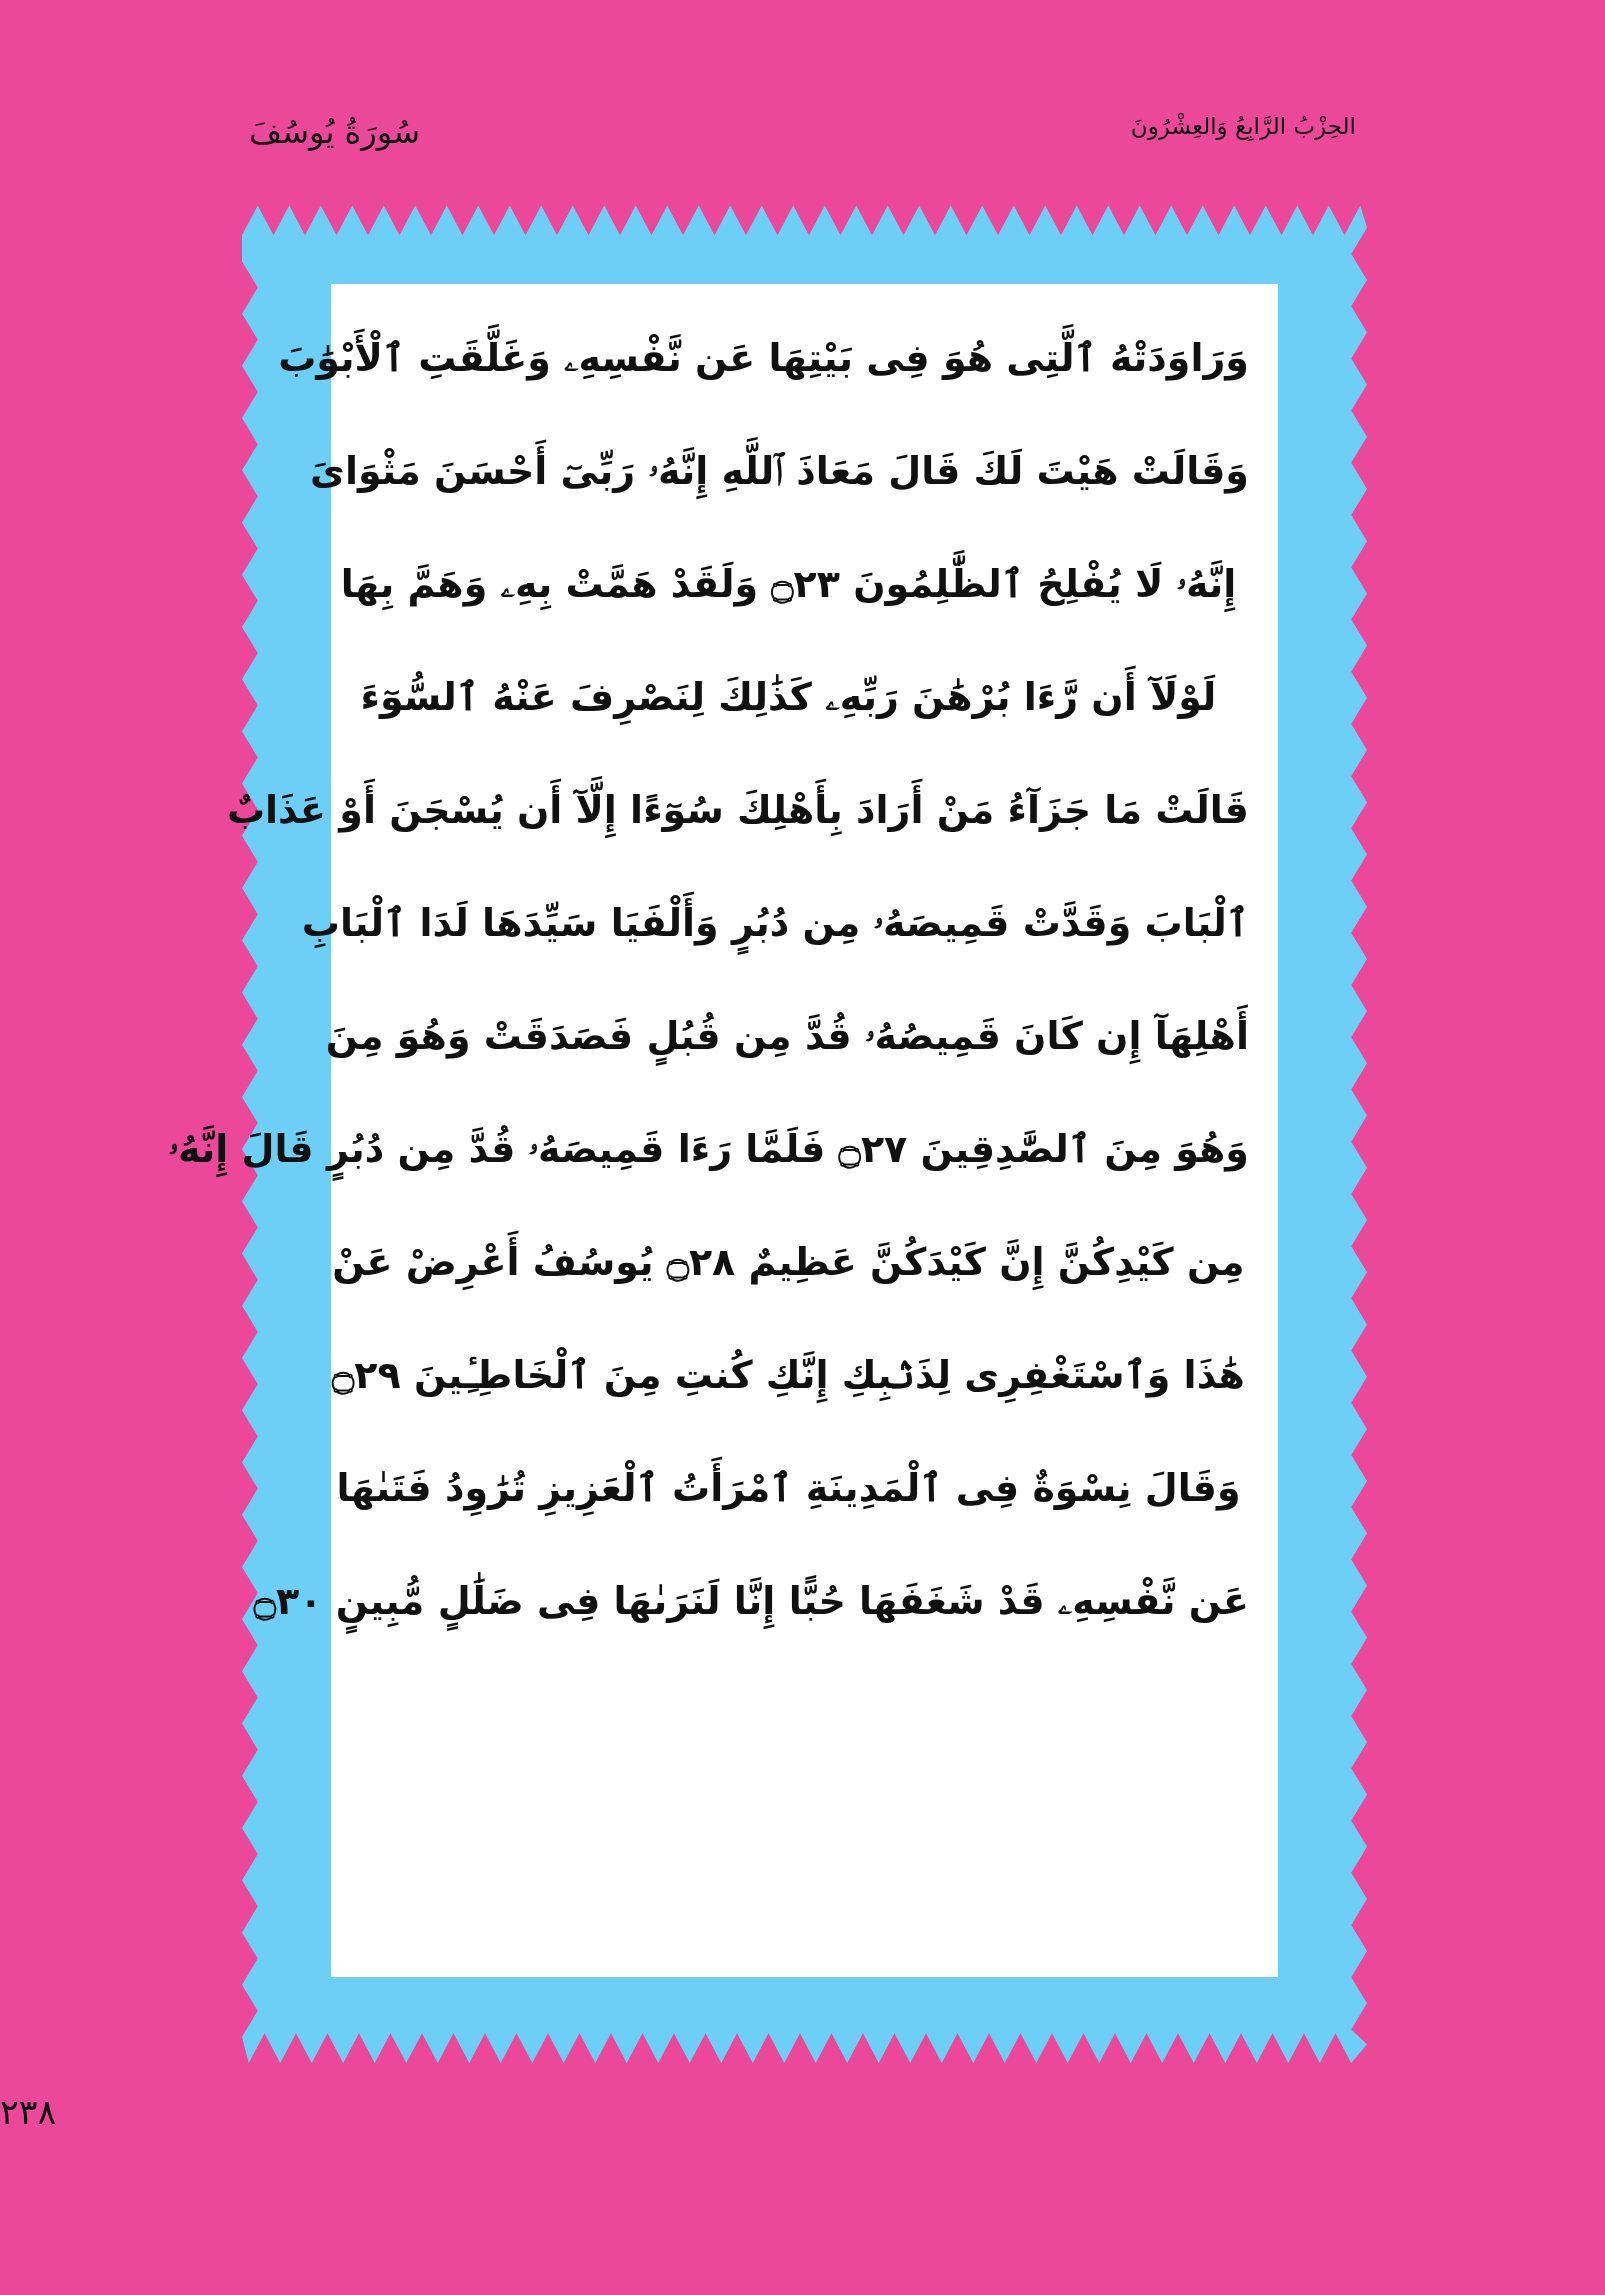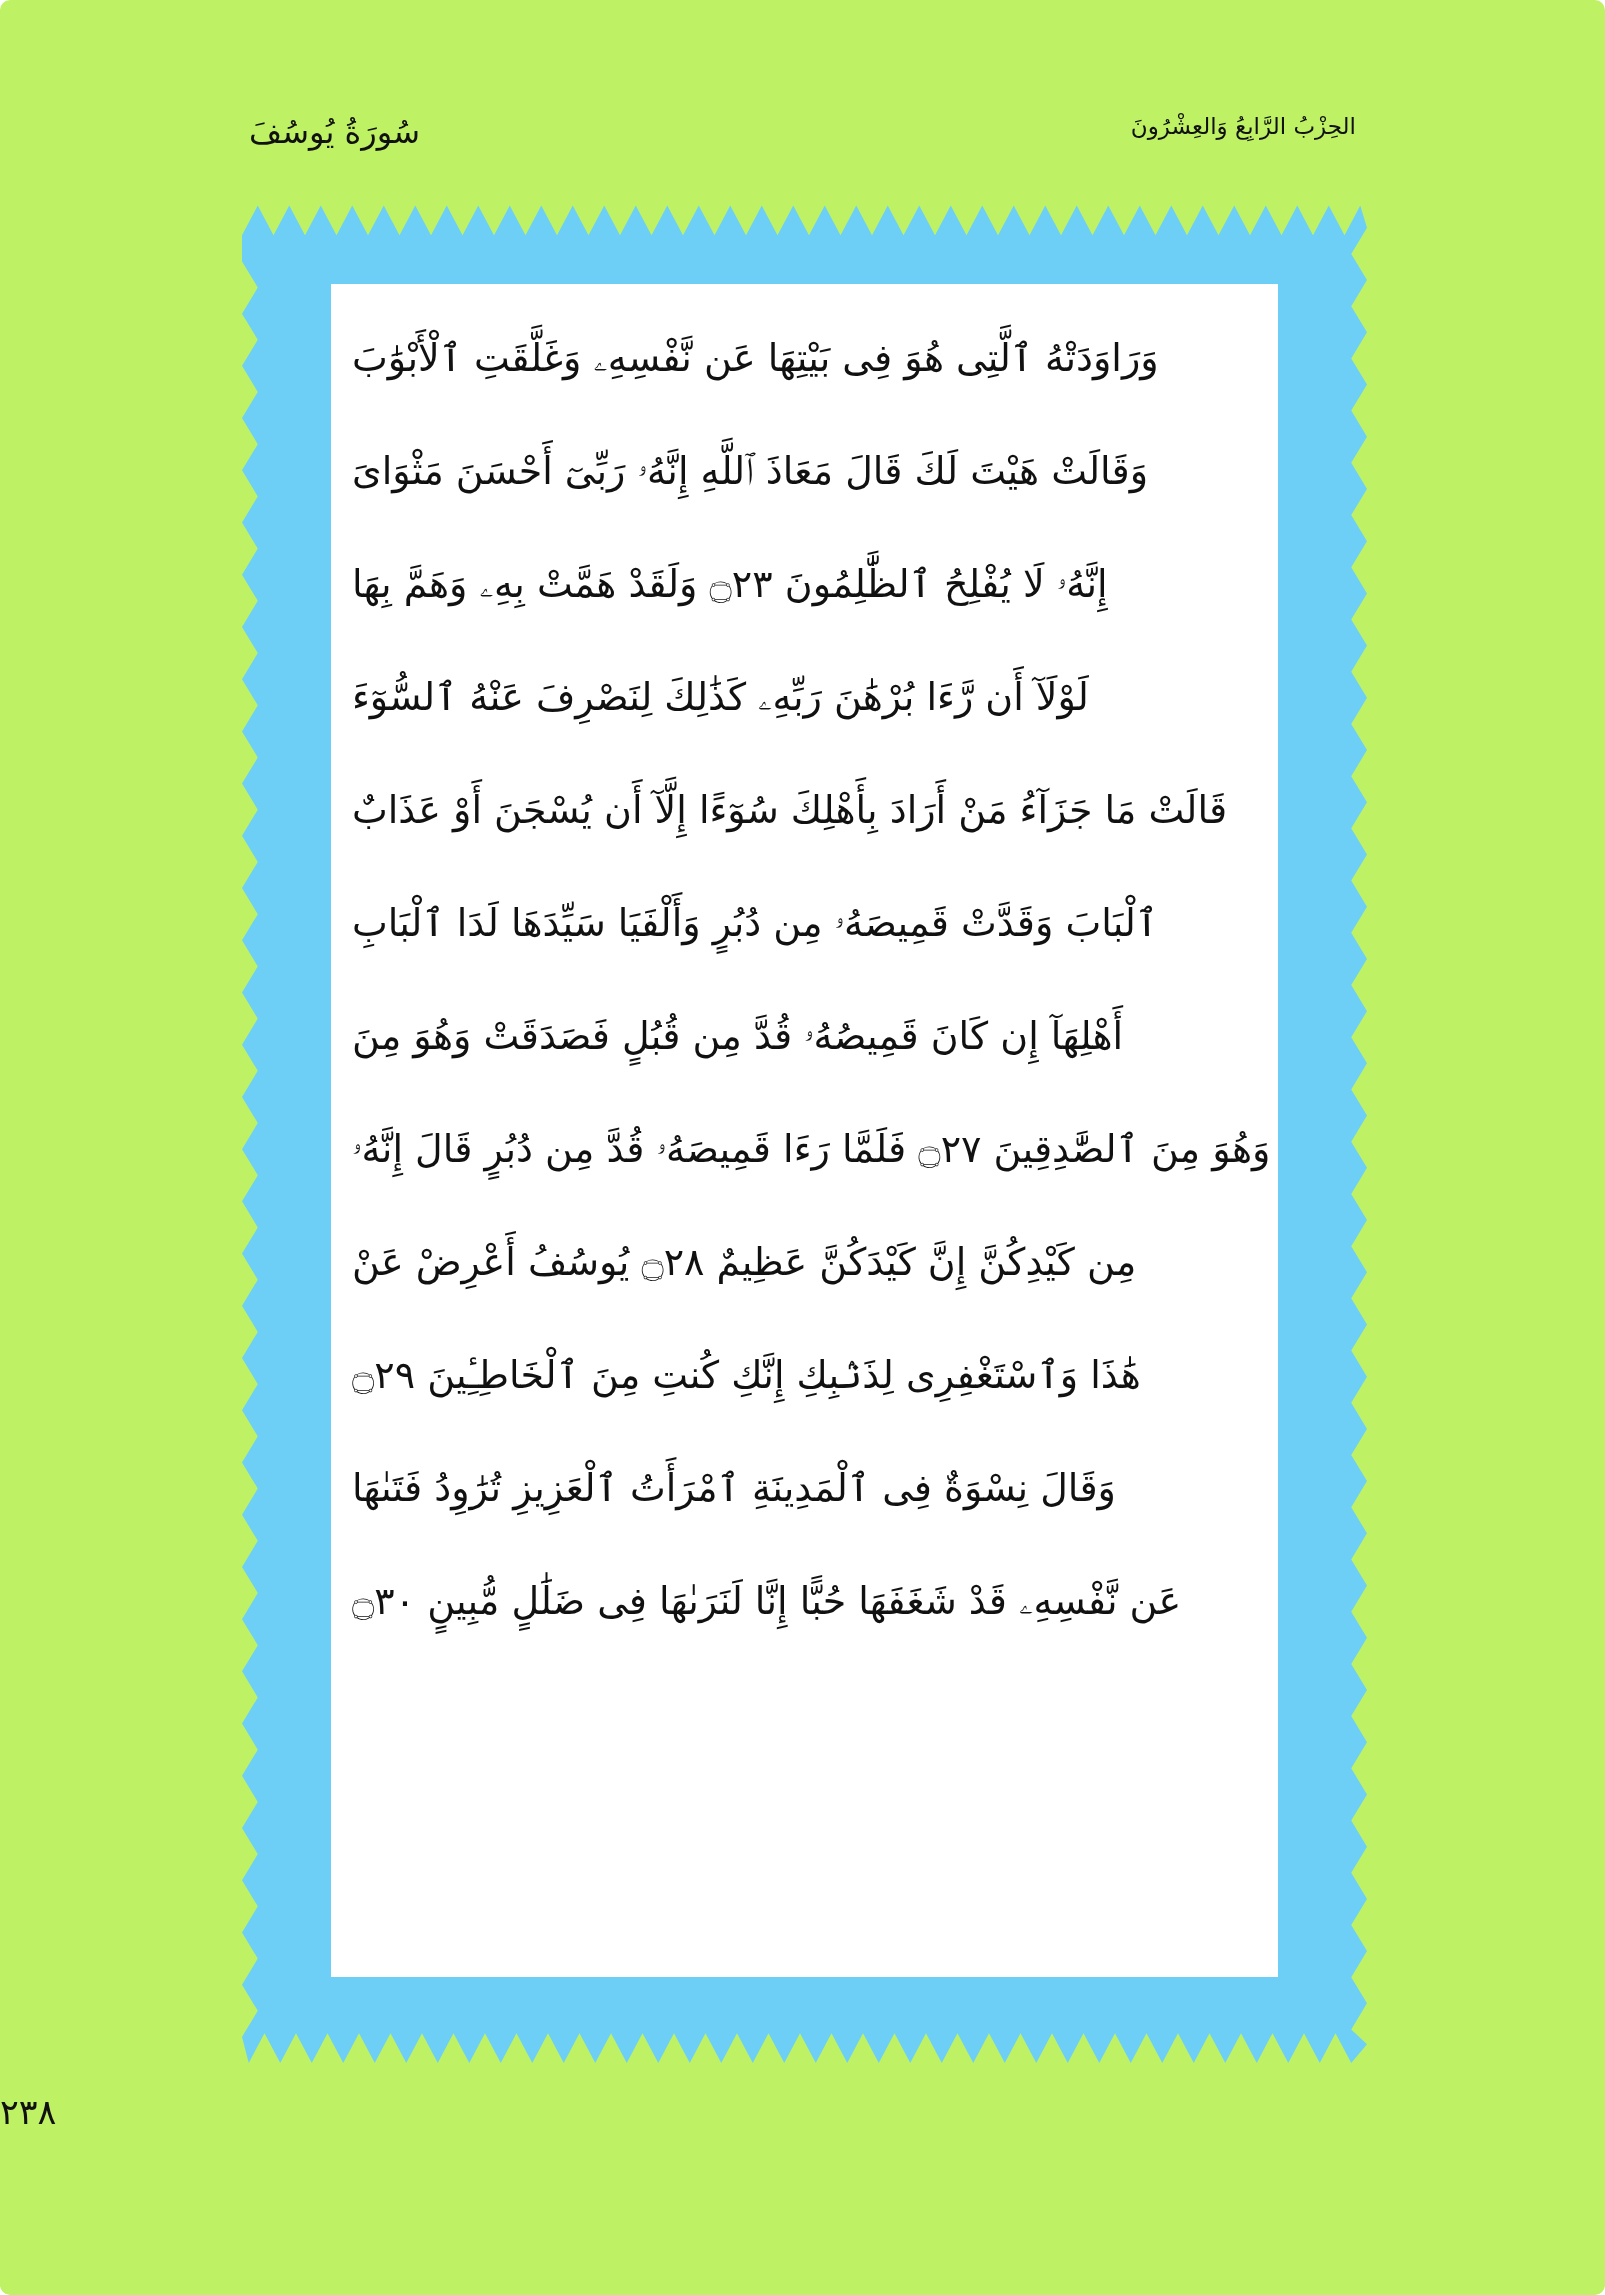--- a/index.html
+++ b/index.html
@@ -11,22 +11,21 @@
     width: 1605px;
     height: 2295px;
     font-family: "DejaVu Sans", sans-serif;
     position: relative;
     overflow: hidden;
   }
 
   .page {
     position: absolute;
     inset: 0;
-    background: #bef264;
-    border-radius: 10px;
+    background: #ec4899;
   }
 
   
   .header {
     position: absolute;
     top: 113px;
     left: 249px;
     right: 249px;
     height: 68px;
     display: flex;
@@ -109,25 +108,26 @@
     left: 331px;
     width: 947px;
     height: 1693px;
     background: #ffffff;
   }
 
   
   .text-block {
     position: absolute;
     top: 302px;
-    left: 352px;
+    left: 328px;
     width: 921px;
     height: 1661px;
     direction: rtl;
-    text-align: left;
+    text-align: center;
+    font-weight: bold;
   }
   .ayah-line {
     font-family: "DejaVu Sans", sans-serif;
     font-size: 38px;
     line-height: 113px;
     color: #111111;
     white-space: nowrap;
     letter-spacing: 0px;
     direction: rtl;
     unicode-bidi: isolate;

